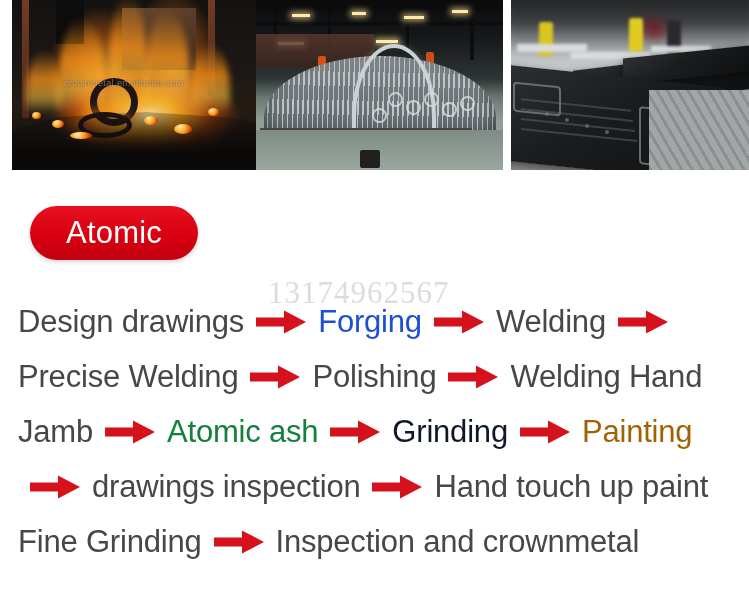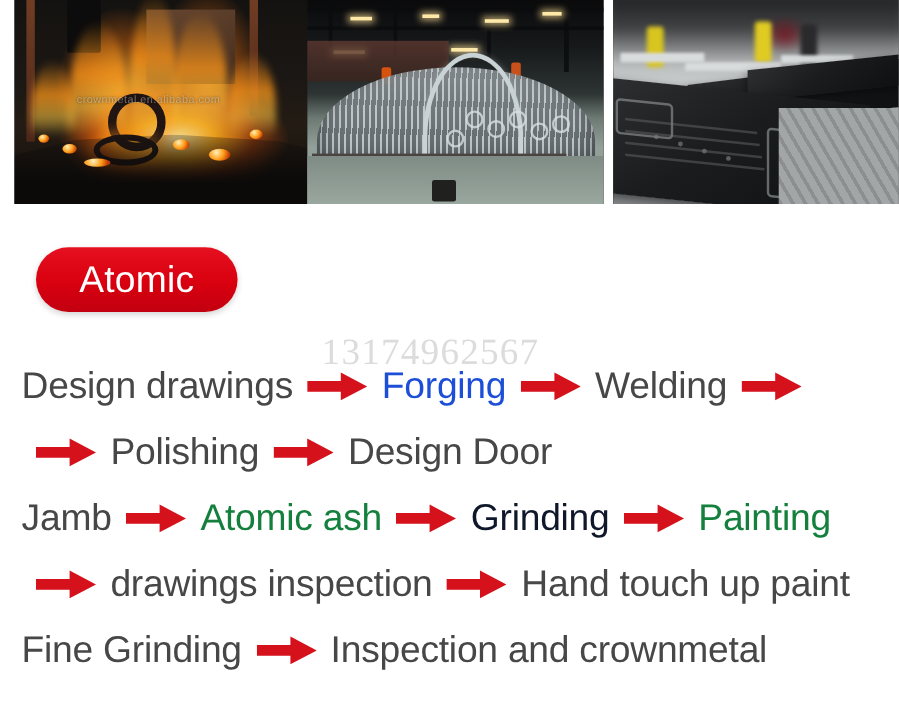--- a/index.html
+++ b/index.html
@@ -404,36 +404,37 @@
       <span class="flow-step" style="color: rgb(71, 71, 71);">Welding</span>
       <span class="gap-m"></span>
       <span class="flow-arrow">
         <svg width="50" height="26" viewBox="0 0 50 26" aria-hidden="true">
           <path d="M0 8.5 H28 V1.5 L50 13 L28 24.5 V17.5 H0 Z" fill="#d5111c"></path>
         </svg>
       </span>
       <span class="gap-m"></span>
     </div>
     <div class="flow-line">
+      <span class="flow-step" style="color: rgb(71, 71, 71);">Precise Welding</span>
       <span class="gap-m"></span>
       <span class="flow-arrow">
         <svg width="50" height="26" viewBox="0 0 50 26" aria-hidden="true">
           <path d="M0 8.5 H28 V1.5 L50 13 L28 24.5 V17.5 H0 Z" fill="#d5111c"></path>
         </svg>
       </span>
       <span class="gap-m"></span>
       <span class="flow-step" style="color: rgb(71, 71, 71);">Polishing</span>
       <span class="gap-m"></span>
       <span class="flow-arrow">
         <svg width="50" height="26" viewBox="0 0 50 26" aria-hidden="true">
           <path d="M0 8.5 H28 V1.5 L50 13 L28 24.5 V17.5 H0 Z" fill="#d5111c"></path>
         </svg>
       </span>
       <span class="gap-m"></span>
-      <span class="flow-step" style="color: rgb(71, 71, 71);">Design Door</span>
+      <span class="flow-step" style="color: rgb(71, 71, 71);">Welding Hand</span>
     </div>
     <div class="flow-line">
       <span class="flow-step" style="color: rgb(71, 71, 71);">Jamb</span>
       <span class="gap-m"></span>
       <span class="flow-arrow">
         <svg width="50" height="26" viewBox="0 0 50 26" aria-hidden="true">
           <path d="M0 8.5 H28 V1.5 L50 13 L28 24.5 V17.5 H0 Z" fill="#d5111c"></path>
         </svg>
       </span>
       <span class="gap-m"></span>
@@ -446,21 +447,21 @@
       </span>
       <span class="gap-m"></span>
       <span class="flow-step" style="color: #0f172a;">Grinding</span>
       <span class="gap-m"></span>
       <span class="flow-arrow">
         <svg width="50" height="26" viewBox="0 0 50 26" aria-hidden="true">
           <path d="M0 8.5 H28 V1.5 L50 13 L28 24.5 V17.5 H0 Z" fill="#d5111c"></path>
         </svg>
       </span>
       <span class="gap-m"></span>
-      <span class="flow-step" style="color: #15803d;">Painting</span>
+      <span class="flow-step" style="color: #a16207;">Painting</span>
     </div>
     <div class="flow-line">
       <span class="gap-m"></span>
       <span class="flow-arrow">
         <svg width="50" height="26" viewBox="0 0 50 26" aria-hidden="true">
           <path d="M0 8.5 H28 V1.5 L50 13 L28 24.5 V17.5 H0 Z" fill="#d5111c"></path>
         </svg>
       </span>
       <span class="gap-m"></span>
       <span class="flow-step" style="color: rgb(71, 71, 71);">drawings inspection</span>

